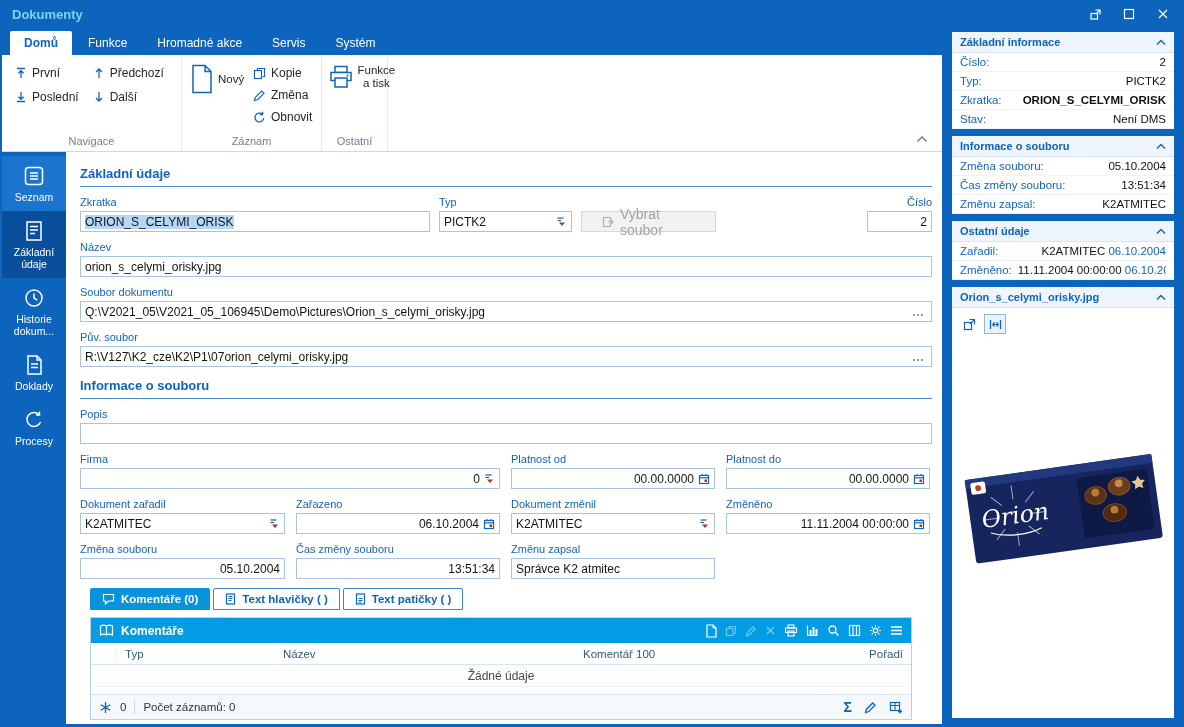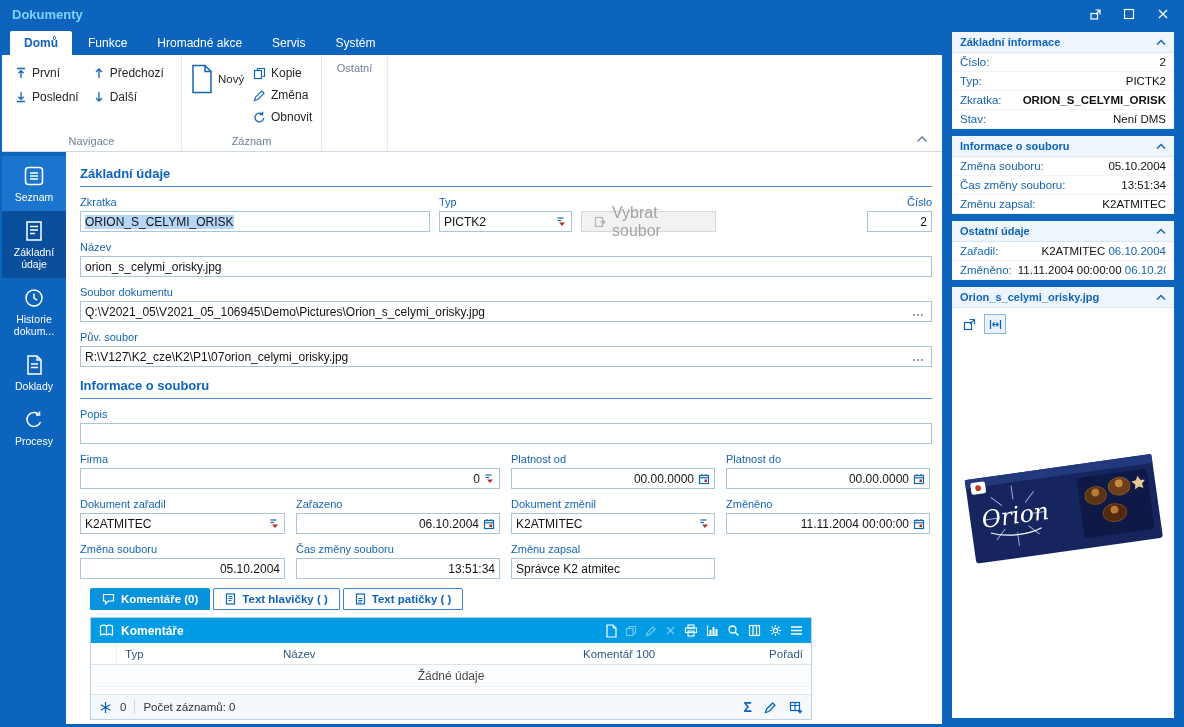--- a/index.html
+++ b/index.html
@@ -49,30 +49,30 @@
   .grid4 { display:grid; grid-template-columns:205px 204px 204px 204px; column-gap:11px; row-gap:9px; margin-bottom:9px; }
   .span2 { grid-column:span 2; }
   .field { display:flex; flex-direction:column; min-width:0; }
   .flabel { color:#1464b4; font-size:11px; margin-bottom:3px; white-space:nowrap; }
   .flabel.r { text-align:right; }
   .fbox { height:21px; border:1px solid #a9c4de; background:#fff; display:flex; align-items:center; padding:0 4px; font-size:12px; color:#141414; }
   .fbox .grow { flex:1; min-width:0; white-space:nowrap; overflow:hidden; }
   .fbox .grow.r { text-align:right; }
   .selhl { background:#b5d6f5; }
   .dots { color:#7c8ea0; padding:0 2px; font-weight:bold; letter-spacing:1px; }
-  .btn-dis { height:21px; display:flex; align-items:center; gap:6px; padding:0 12px; background:#f2f2f2; border:1px solid #d8d8d8; color:#a3a3a3; font-size:16px; }
+  .btn-dis { height:21px; display:flex; align-items:center; gap:6px; padding:0 20px; background:#f2f2f2; border:1px solid #d8d8d8; color:#a3a3a3; font-size:14px; }
   .w350{width:350px} .w133{width:133px} .w135{width:135px} .w65{width:65px; margin-left:auto;}
   .wfull{width:852px}
 
   
   .dtabs { display:flex; gap:3px; margin:4px 0 7px 10px; }
   .dtab { display:flex; align-items:center; gap:6px; border:1px solid #3c85cc; color:#0d64bc; background:#fff; padding:4px 11px; font-size:11.5px; font-weight:bold; border-radius:2px 2px 0 0; }
   .dtab.active { background:#0a93dd; color:#fff; border-color:#0a93dd; }
 
-  .gridpanel { margin-left:10px; width:722px; border:1px solid #bcd0e4; display:flex; flex-direction:column; }
+  .gridpanel { margin-left:10px; width:822px; border:1px solid #bcd0e4; display:flex; flex-direction:column; }
   .gheader { height:25px; background:#019ce4; display:flex; align-items:center; padding:0 8px; color:#fff; gap:7px; }
   .gtitle { font-weight:bold; font-size:12px; }
   .gtools { margin-left:auto; display:flex; gap:8px; align-items:center; }
   .gico { display:flex; align-items:center; }
   .gico.dis { opacity:.45; }
   .gcols { display:flex; height:22px; border-bottom:1px solid #d9e4ee; align-items:center; font-size:11.5px; color:#2f5a84; background:#fff; }
   .c0{width:26px; border-right:1px solid #eef3f8; height:100%;}
   .c1{width:158px; padding-left:8px;} .c2{width:300px; padding-left:8px;} .c3{flex:1; padding-left:8px;} .c4{width:74px; text-align:right; padding-right:8px;}
   .gempty { height:22px; display:flex; align-items:center; justify-content:center; color:#4a4a4a; background:#fcfdff; border-bottom:1px solid #edf3f9; }
   .gbody-rest { height:7px; background:#fff; }
@@ -228,20 +228,33 @@
                     </svg>
                   </span>
                 <span>Obnovit</span>
               </div>
             </div>
           </div>
           <div class="rgroup-label">Záznam</div>
         </div>
 
         <div class="rgroup" style="width:66px;">
+          <div class="rgroup-body" style="justify-content:center;">
+            <div class="big">
+              <span class="ic">
+                <svg width="26" height="26" viewBox="0 0 26 26">
+                    <rect x="7" y="2.5" width="12" height="6" fill="#fff" stroke="#1464b4" stroke-width="1.5"></rect>
+                    <rect x="3" y="8.5" width="20" height="8" fill="#fff" stroke="#1464b4" stroke-width="1.5"></rect>
+                    <rect x="7" y="14" width="12" height="9" fill="#fff" stroke="#1464b4" stroke-width="1.5"></rect>
+                    <circle cx="19.5" cy="11.5" r="1" fill="#1464b4"></circle>
+                  </svg>
+              </span>
+              <span>Funkce a tisk</span>
+            </div>
+          </div>
           <div class="rgroup-label">Ostatní</div>
         </div>
 
         <div class="ribbon-collapse">
           <svg width="12" height="8" viewBox="0 0 12 8">
               <path d="M1.5 6.5L6 2l4.5 4.5" fill="none" stroke="#5a7a9a" stroke-width="1.4"></path>
             </svg>
         </div>
       </div>
 

